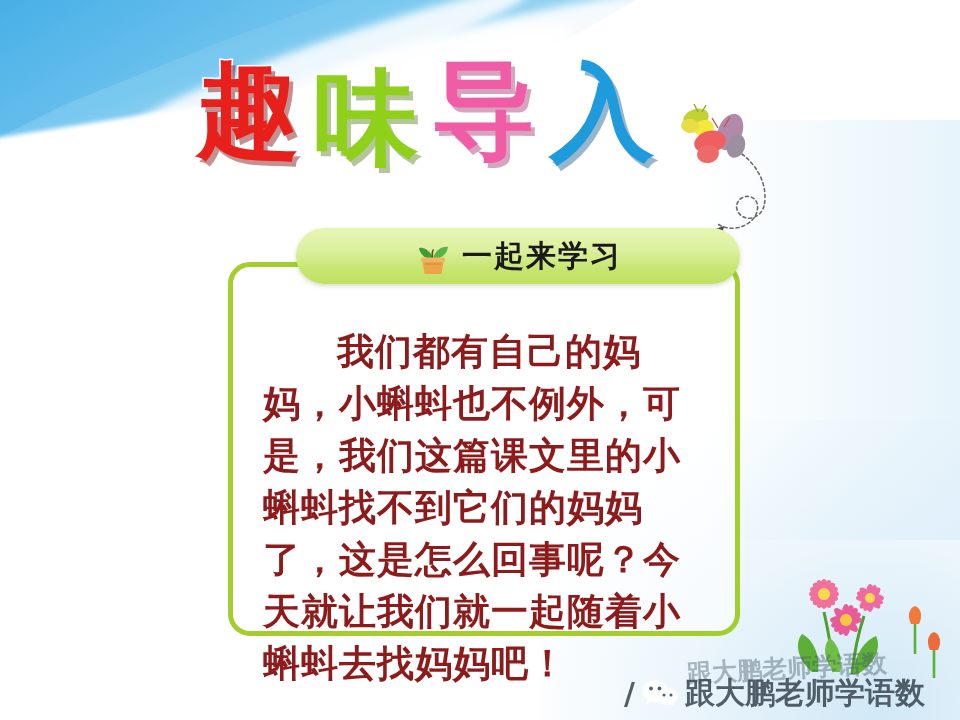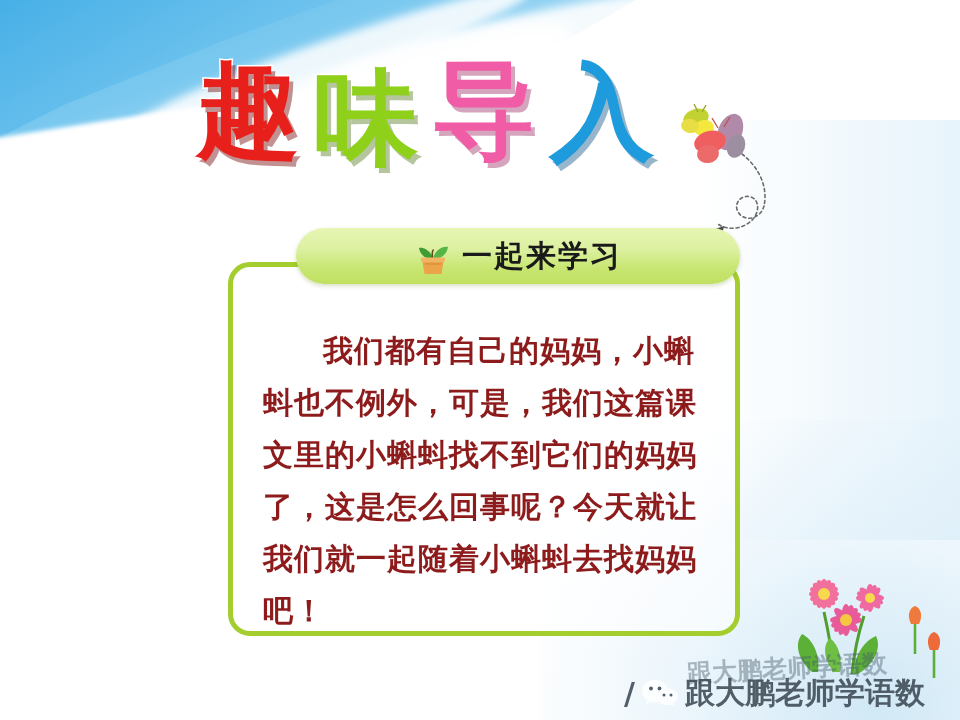--- a/index.html
+++ b/index.html
@@ -152,21 +152,21 @@
     letter-spacing: 2px;
   }
   .banner-icon { width: 38px; height: 40px; display: block; }
 
   .card-text {
     position: absolute;
     left: 30px;
     top: 58px;
     right: 24px;
     font-family: "DejaVu Serif", "Liberation Serif", serif;
-    font-size: 30px;
+    font-size: 37px;
     line-height: 52px;
     color: #8d1b1b;
     font-weight: bold;
     letter-spacing: 1px;
     white-space: pre-wrap;
     text-indent: 2em;
   }
 
   
   .deco-flowers {

